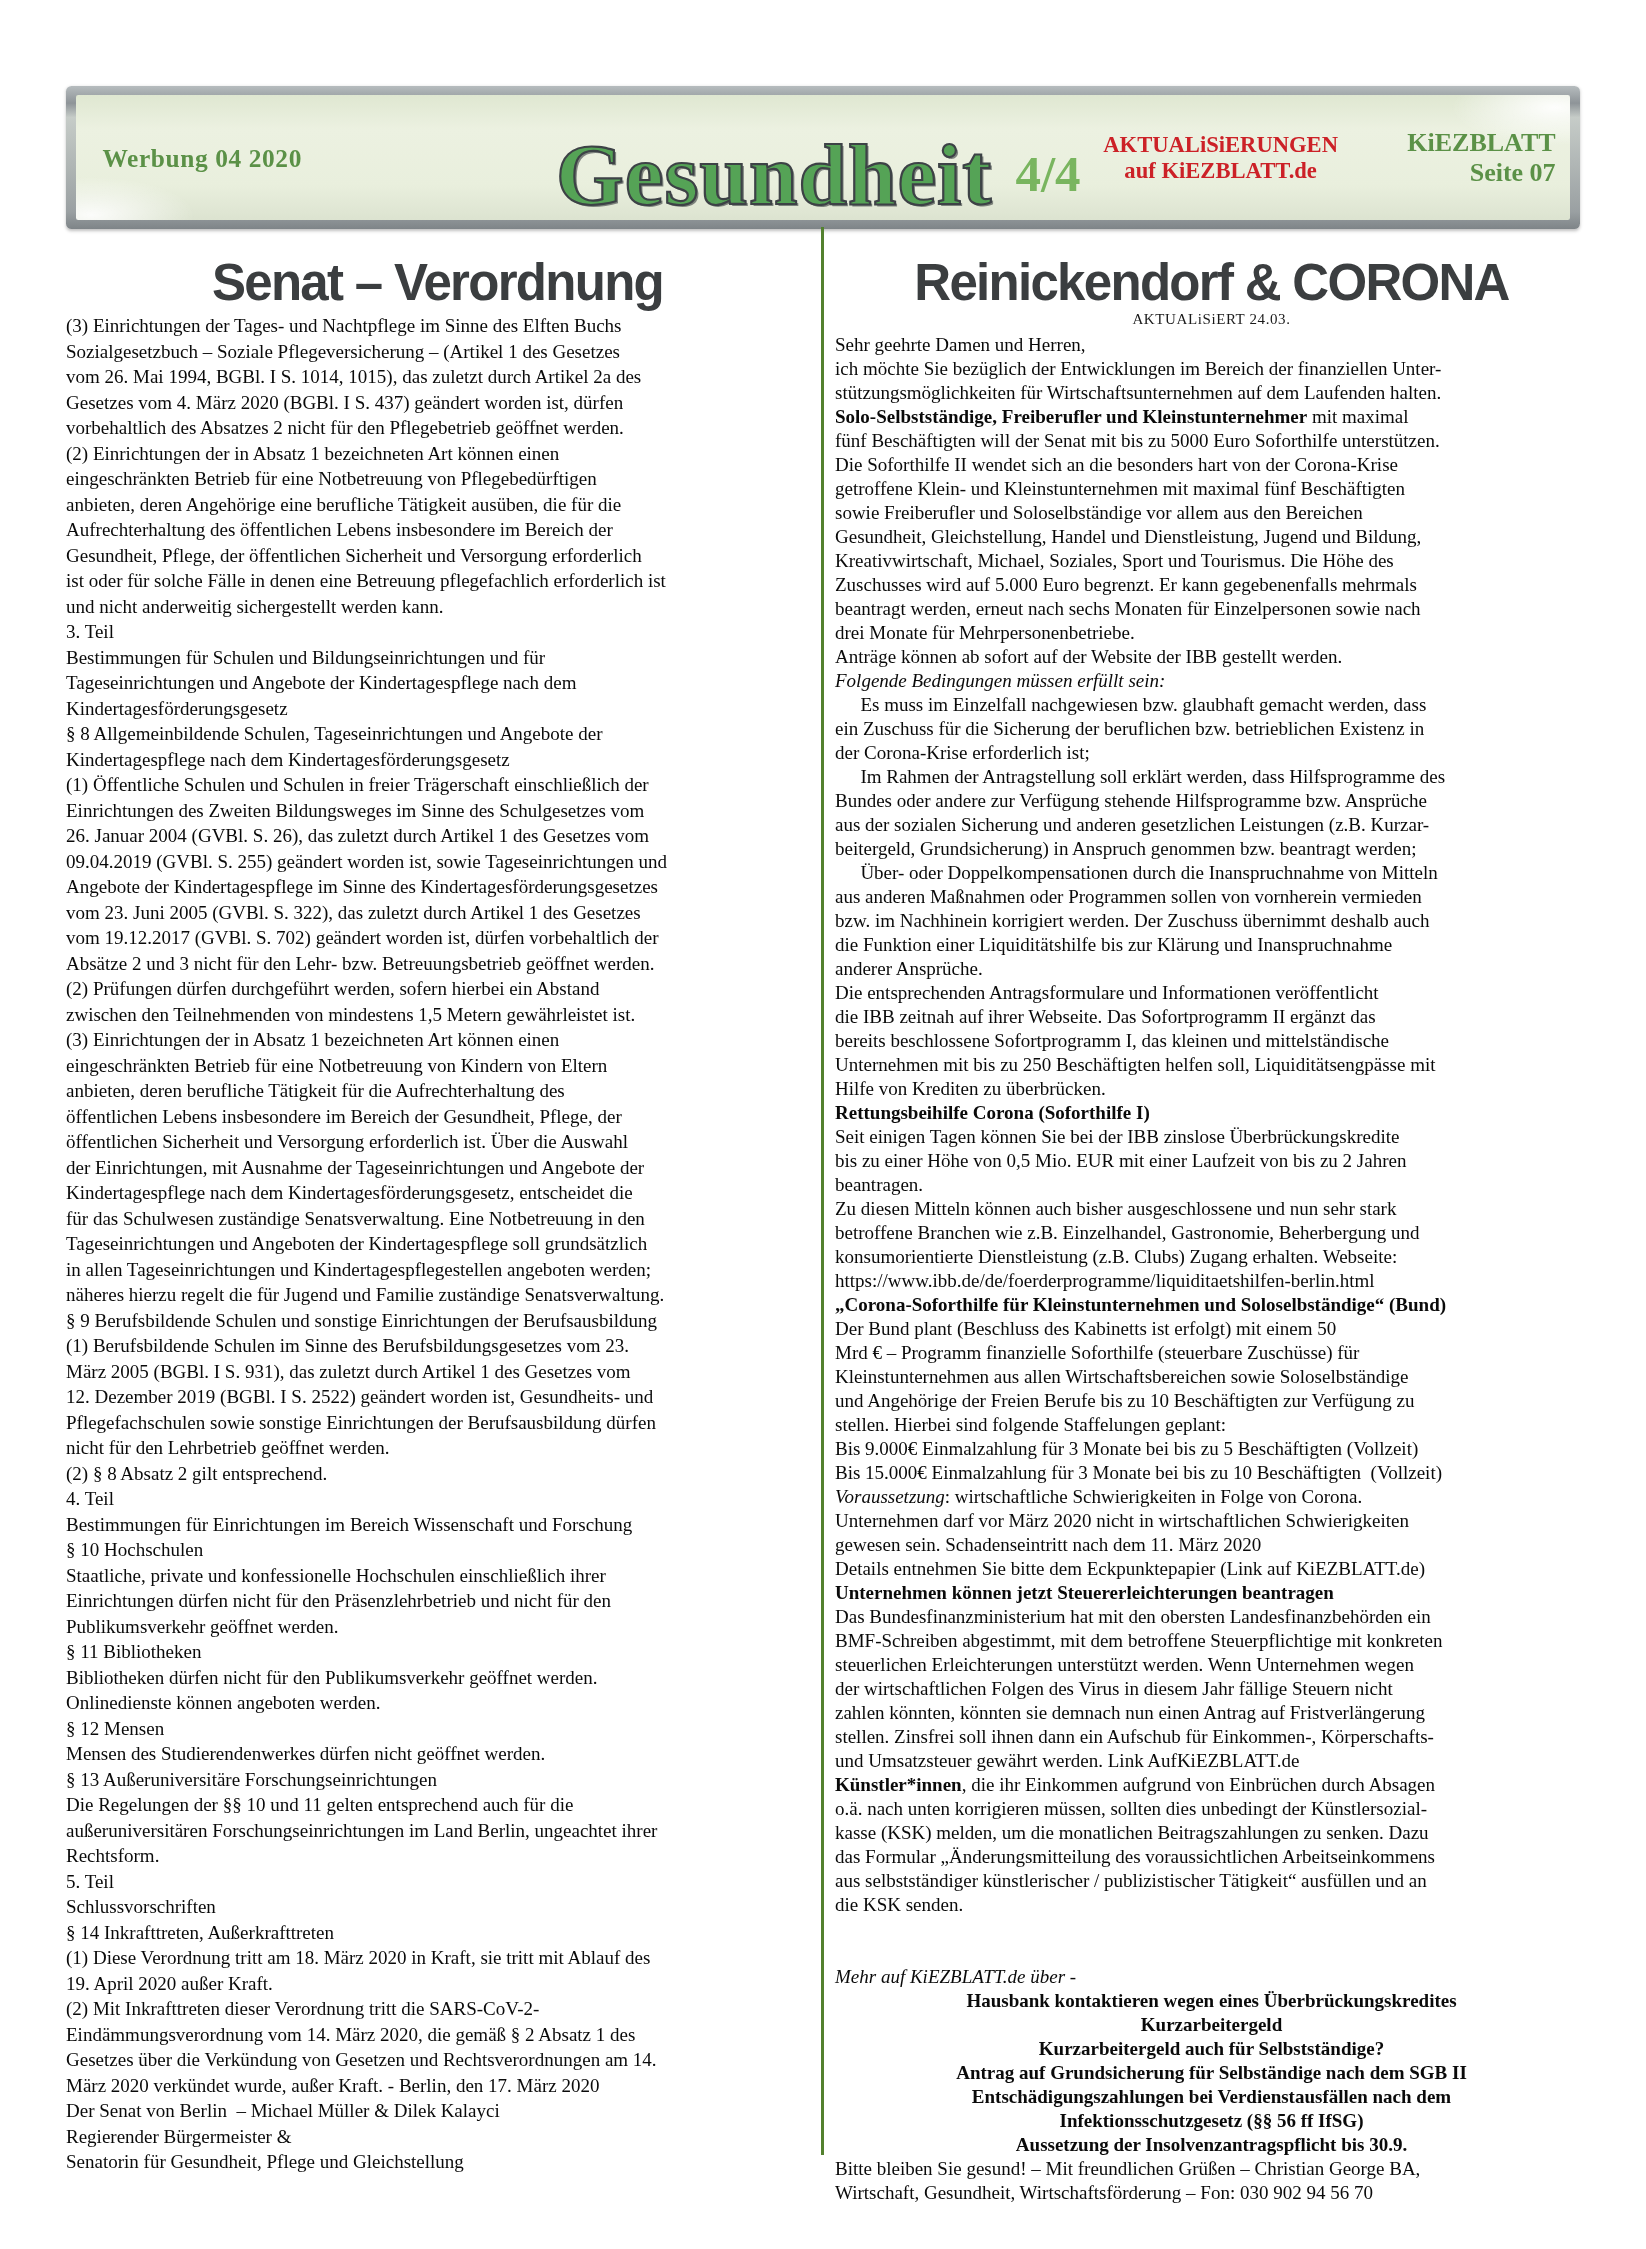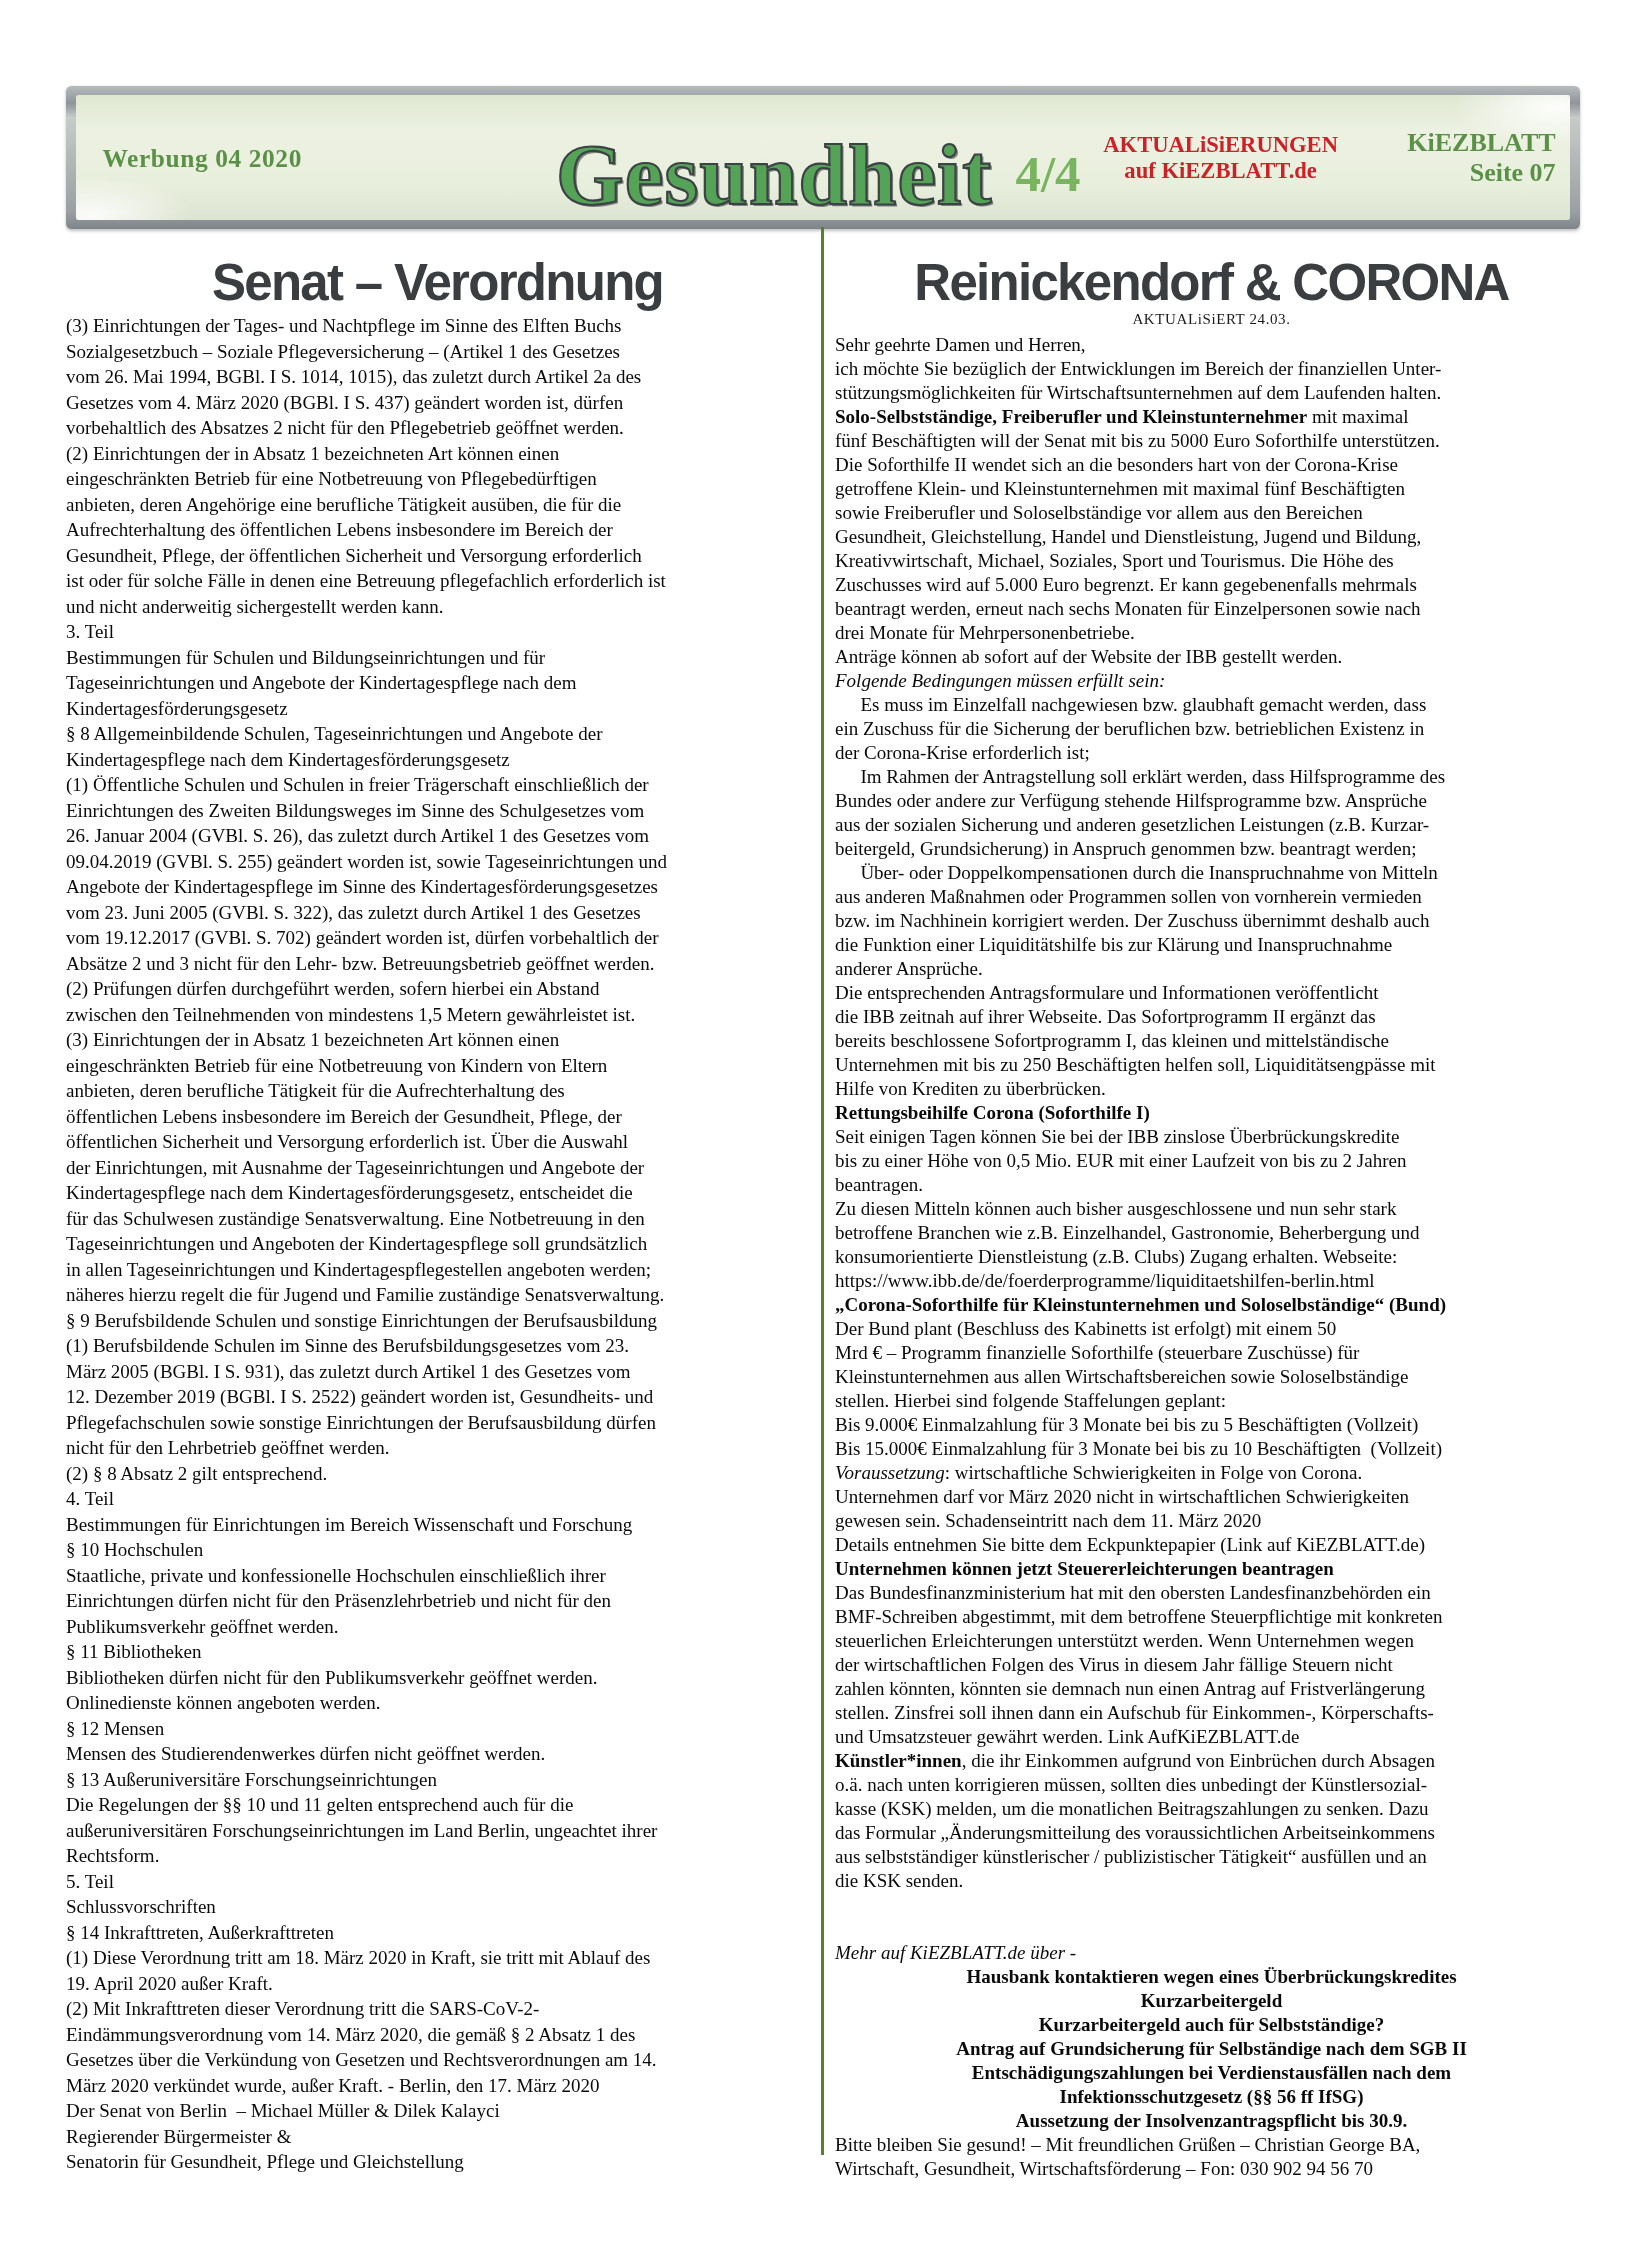--- a/index.html
+++ b/index.html
@@ -218,20 +218,21 @@
         <div class="ln">bis zu einer Höhe von 0,5 Mio. EUR mit einer Laufzeit von bis zu 2 Jahren</div>
         <div class="ln">beantragen.</div>
         <div class="ln">Zu diesen Mitteln können auch bisher ausgeschlossene und nun sehr stark</div>
         <div class="ln">betroffene Branchen wie z.B. Einzelhandel, Gastronomie, Beherbergung und</div>
         <div class="ln">konsumorientierte Dienstleistung (z.B. Clubs) Zugang erhalten. Webseite:</div>
         <div class="ln">https://www.ibb.de/de/foerderprogramme/liquiditaetshilfen-berlin.html</div>
         <div class="ln bold">„Corona-Soforthilfe für Kleinstunternehmen und Soloselbständige“ (Bund)</div>
         <div class="ln">Der Bund plant (Beschluss des Kabinetts ist erfolgt) mit einem 50</div>
         <div class="ln">Mrd € – Programm finanzielle Soforthilfe (steuerbare Zuschüsse) für</div>
         <div class="ln">Kleinstunternehmen aus allen Wirtschaftsbereichen sowie Soloselbständige</div>
+        <div class="ln">und Angehörige der Freien Berufe bis zu 10 Beschäftigten zur Verfügung zu</div>
         <div class="ln">stellen. Hierbei sind folgende Staffelungen geplant:</div>
         <div class="ln">Bis 9.000€ Einmalzahlung für 3 Monate bei bis zu 5 Beschäftigten (Vollzeit)</div>
         <div class="ln">Bis 15.000€ Einmalzahlung für 3 Monate bei bis zu 10 Beschäftigten  (Vollzeit)</div>
         <div class="ln"><span class="lead-italic">Voraussetzung</span><span>: wirtschaftliche Schwierigkeiten in Folge von Corona.</span></div>
         <div class="ln">Unternehmen darf vor März 2020 nicht in wirtschaftlichen Schwierigkeiten</div>
         <div class="ln">gewesen sein. Schadenseintritt nach dem 11. März 2020</div>
         <div class="ln">Details entnehmen Sie bitte dem Eckpunktepapier (Link auf KiEZBLATT.de)</div>
         <div class="ln bold">Unternehmen können jetzt Steuererleichterungen beantragen</div>
         <div class="ln">Das Bundesfinanzministerium hat mit den obersten Landesfinanzbehörden ein</div>
         <div class="ln">BMF-Schreiben abgestimmt, mit dem betroffene Steuerpflichtige mit konkreten</div>

